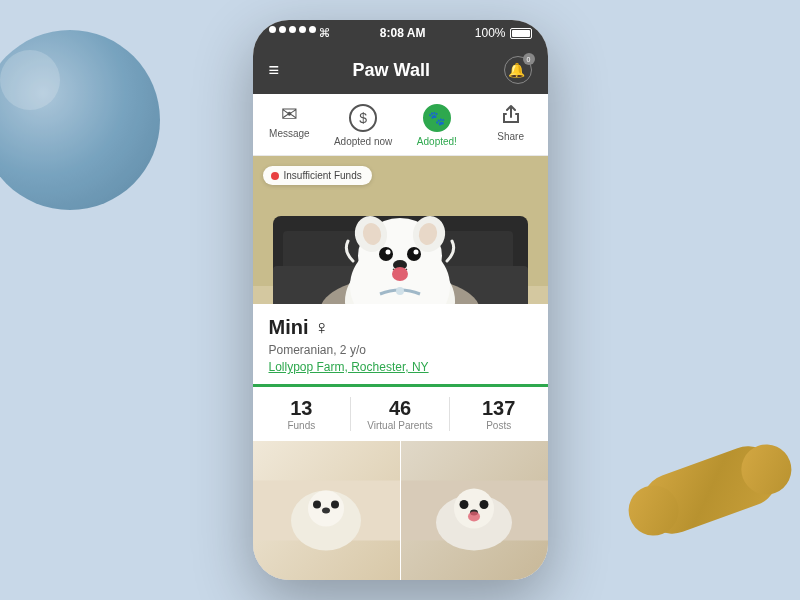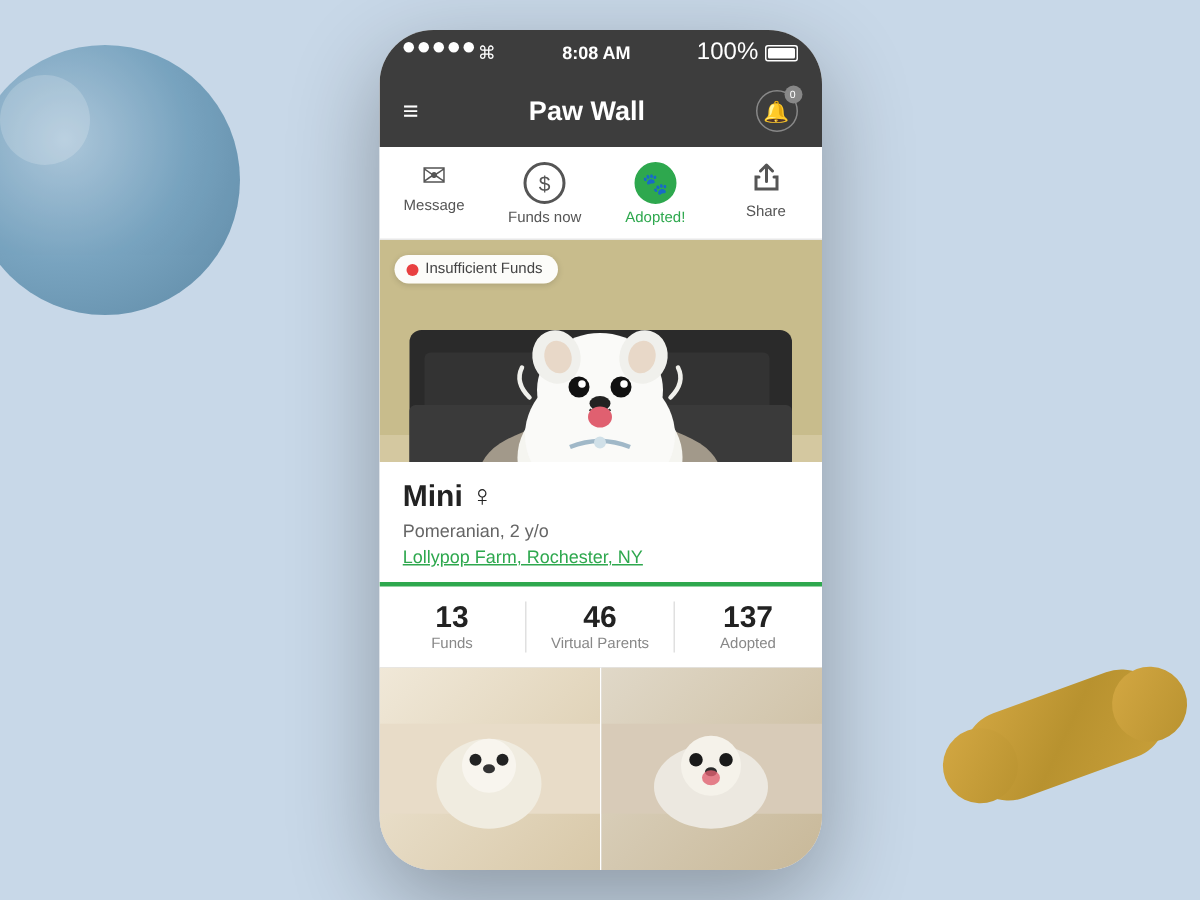--- a/index.html
+++ b/index.html
@@ -83,21 +83,21 @@
       flex-shrink: 0;
     }
     .status-left { display: flex; gap: 3px; }
     .status-dot {
       width: 7px; height: 7px;
       border-radius: 50%;
       background: #fff;
     }
     .status-wifi { font-size: 12px; }
     .status-time { font-weight: 600; font-size: 12px; }
-    .status-right { display: flex; align-items: center; gap: 4px; font-size: 16px; }
+    .status-right { display: flex; align-items: center; gap: 4px; font-size: 12px; }
     .battery-icon {
       display: inline-flex;
       align-items: center;
       border: 1.5px solid #fff;
       border-radius: 2px;
       width: 22px; height: 11px;
       padding: 1px;
       position: relative;
     }
     .battery-fill {
@@ -310,21 +310,21 @@
     </div>
   </div>
 
   <div class="action-bar">
     <div class="action-item">
       <span class="action-icon">✉</span>
       <span>Message</span>
     </div>
     <div class="action-item">
       <div class="action-icon-circle">$</div>
-      <span>Funds now</span>
+      <span>Adopted now</span>
     </div>
     <div class="action-item active">
       <div class="action-icon-circle active">🐾</div>
       <span>Adopted!</span>
     </div>
     <div class="action-item">
       <span class="action-icon">
         <svg width="20" height="20" viewBox="0 0 20 20" fill="none">
           <path d="M10 2 L10 13 M6 6 L10 2 L14 6" stroke="#555" stroke-width="2" stroke-linecap="round" stroke-linejoin="round"></path>
           <path d="M5 10 L3 10 L3 18 L17 18 L17 10 L15 10" stroke="#555" stroke-width="2" stroke-linecap="round"></path>
@@ -399,21 +399,21 @@
       <div class="stat-label">Funds</div>
     </div>
     <div class="stat-divider"></div>
     <div class="stat-item">
       <div class="stat-number">46</div>
       <div class="stat-label">Virtual Parents</div>
     </div>
     <div class="stat-divider"></div>
     <div class="stat-item">
       <div class="stat-number">137</div>
-      <div class="stat-label">Adopted</div>
+      <div class="stat-label">Posts</div>
     </div>
   </div>
 
   <div class="photo-grid">
     <div class="photo-thumb">
       <svg width="100%" height="100%" viewBox="0 0 147 60">
         <rect width="147" height="60" fill="#e8dcc8"></rect>
         <ellipse cx="73" cy="40" rx="35" ry="30" fill="#f0ece0"></ellipse>
         <circle cx="73" cy="28" r="18" fill="#f8f5ee"></circle>
         <circle cx="64" cy="24" r="4" fill="#222"></circle>

